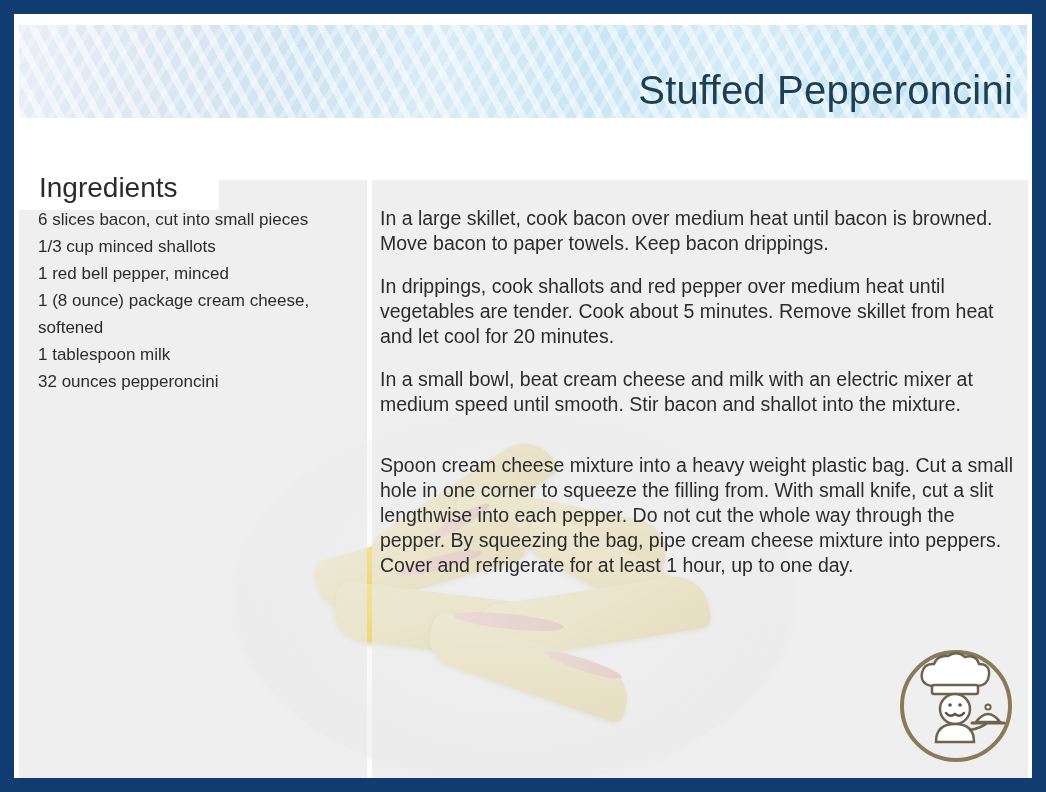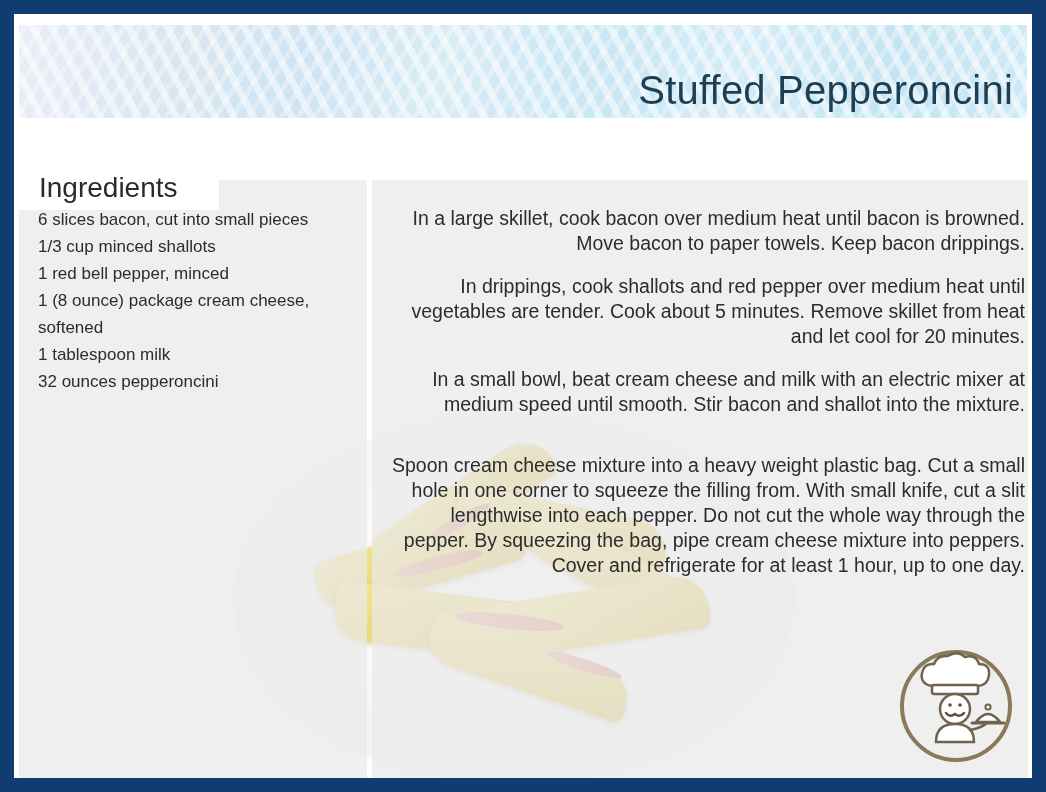--- a/index.html
+++ b/index.html
@@ -202,21 +202,20 @@
     position: absolute;
     left: 366px;
     top: 192px;
     width: 645px;
     font-size: 19.5px;
     line-height: 25px;
     color: #2c2c2c;
   }
   .directions-body p {
     margin: 0 0 18px 0;
-    text-align: right;
   }
   .directions-body p:last-child {
     margin-bottom: 0;
     margin-top: 36px;
   }
 
   
   .chef-logo {
     position: absolute;
     right: 16px;

